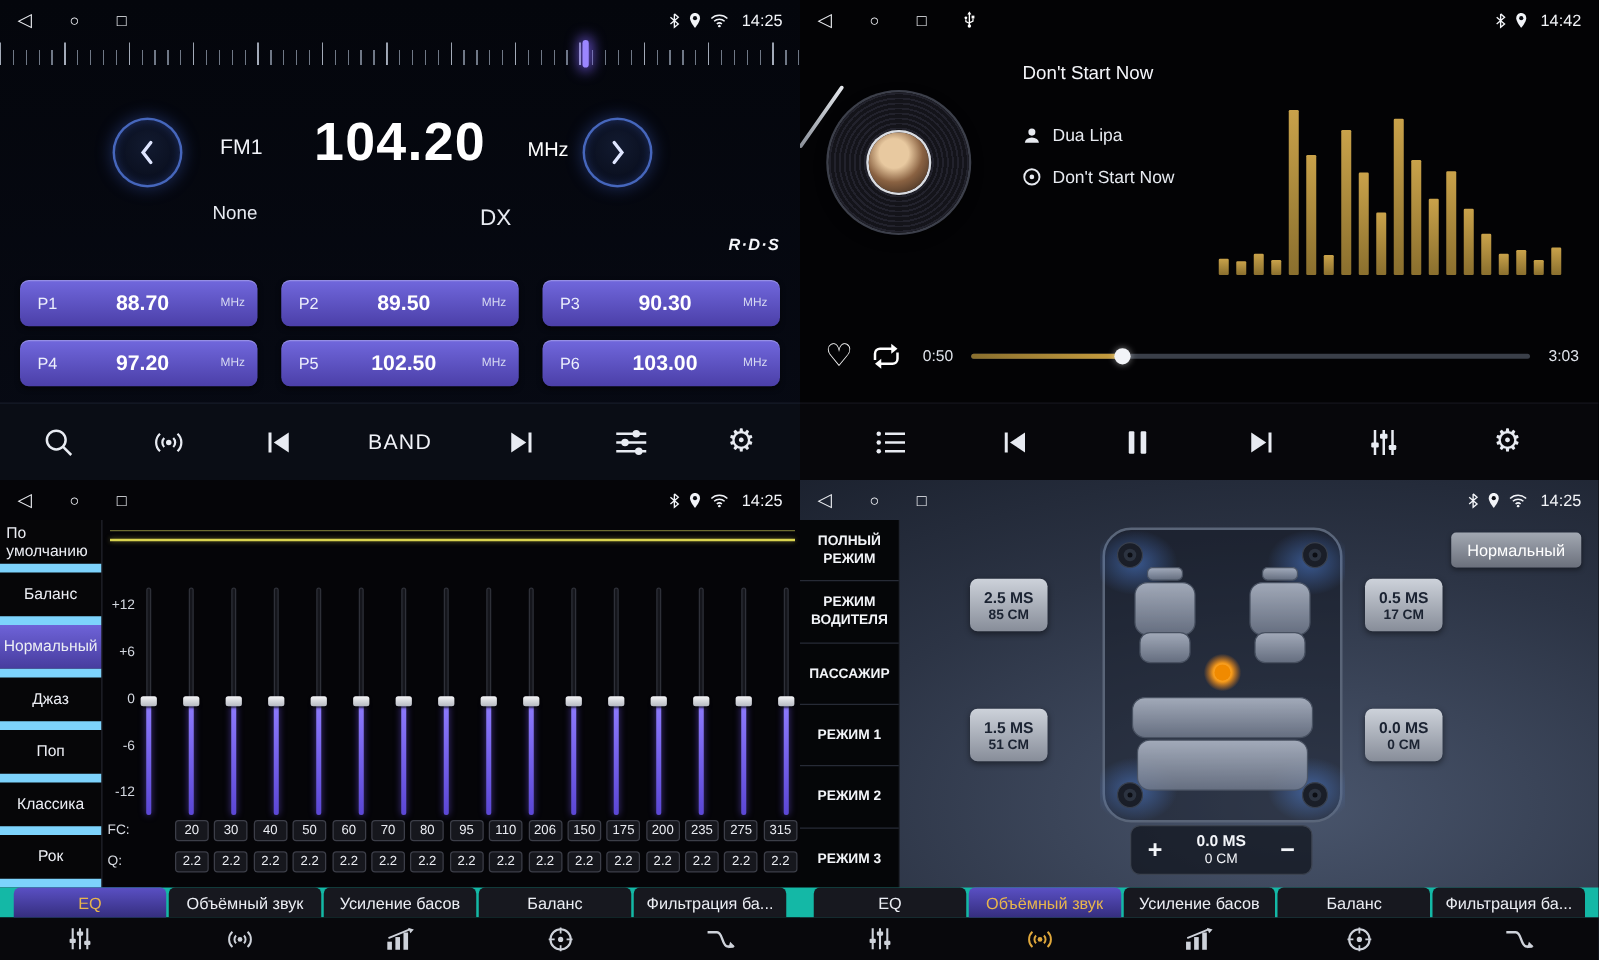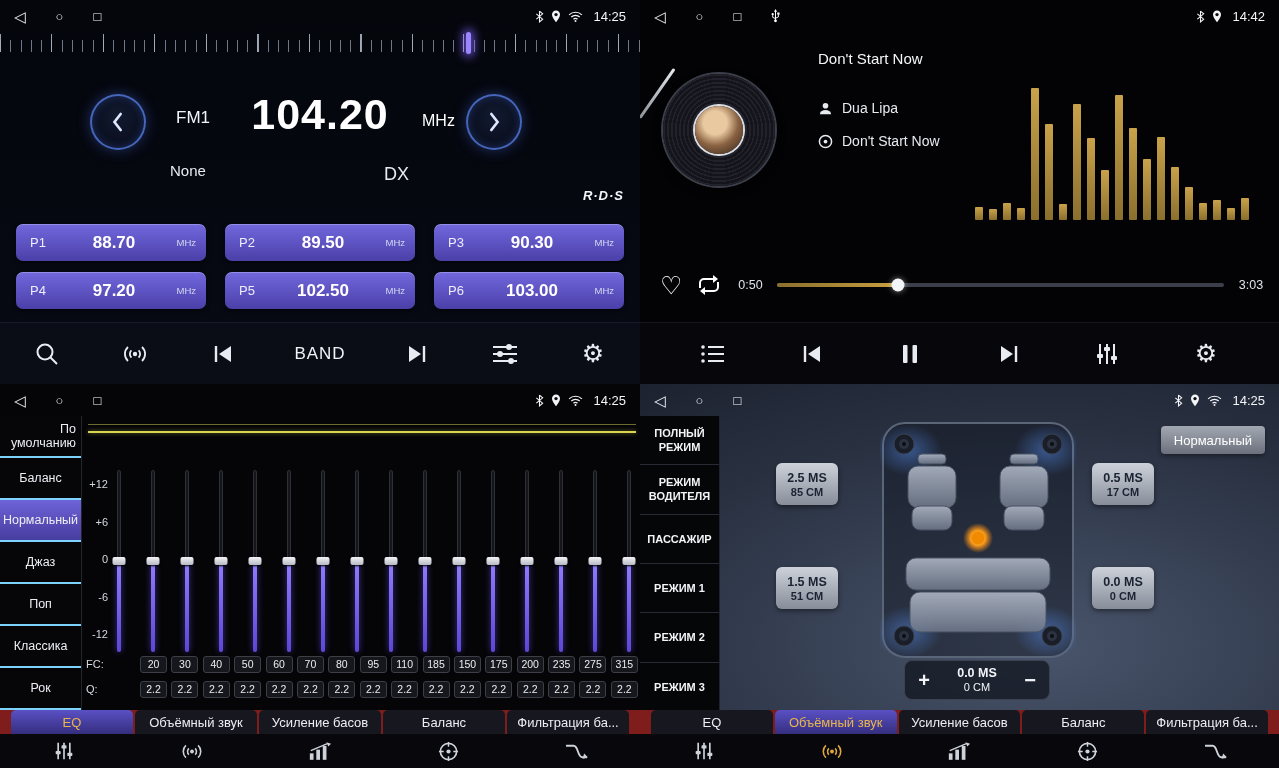--- a/index.html
+++ b/index.html
@@ -59,41 +59,41 @@
 .progress-row{position:absolute;left:20px;right:14px;top:270px;height:30px;display:flex;align-items:center;gap:13px;}
 .heart-glyph{font-size:25px;color:#fff;line-height:1;}
 .time-label{font-size:12.5px;color:#dfe3ea;min-width:28px;text-align:center;}
 .progress{position:relative;flex:1;height:4px;border-radius:2px;background:#3a3f49;}
 .progress-fill{position:absolute;left:0;top:0;bottom:0;border-radius:2px;background:linear-gradient(90deg,#8a6f2e,#c99f3f);}
 .progress-knob{position:absolute;top:50%;transform:translate(-50%,-50%);width:13px;height:13px;border-radius:50%;background:#f2f4f8;box-shadow:0 0 6px rgba(255,255,255,.5);}
 
 
 .eq-body{position:absolute;left:0;top:32px;right:0;bottom:58px;}
 .eq-sidebar{position:absolute;left:0;top:0;bottom:0;width:82px;border-right:1px solid #23242c;display:flex;flex-direction:column;background:#060608;}
-.eq-preset{flex:1;display:flex;align-items:center;justify-content:center;text-align:right;font-size:12.5px;color:#eceef4;border-bottom:2px solid #7dd3fc;padding:2px 5px;line-height:1.15;}
+.eq-preset{flex:1;display:flex;align-items:center;justify-content:center;text-align:left;font-size:12.5px;color:#eceef4;border-bottom:7px solid #7dd3fc;padding:2px 5px;line-height:1.15;}
 .eq-preset.selected{background:linear-gradient(180deg,#6e63d8,#473c9e);}
 .eq-main{position:absolute;left:82px;right:0;top:0;bottom:0;}
 .curve-a{position:absolute;left:6px;right:4px;top:8px;height:1px;background:#86863c;opacity:.8;}
 .curve-b{position:absolute;left:6px;right:4px;top:15px;height:2px;background:#d9d44f;box-shadow:0 0 4px rgba(220,215,80,.5);}
 .db-scale{position:absolute;left:2px;top:62px;height:162px;display:flex;flex-direction:column;justify-content:space-between;font-size:11px;color:#d4d8e0;width:24px;text-align:right;}
 .sliders{position:absolute;left:30px;right:4px;top:54px;height:182px;display:flex;justify-content:space-between;}
 .slider{position:relative;width:14px;height:100%;}
 .slider .track{position:absolute;left:50%;transform:translateX(-50%);top:0;bottom:0;width:4px;background:#15161c;border:1px solid #2e3038;border-radius:2px;}
 .slider .fill{position:absolute;left:50%;transform:translateX(-50%);top:50%;bottom:0;width:4px;background:linear-gradient(180deg,#8f7cff,#5b46d6);box-shadow:0 0 6px rgba(120,90,255,.55);border-radius:2px;}
 .slider .handle{position:absolute;left:50%;top:50%;transform:translate(-50%,-50%);width:13px;height:8px;border-radius:2px;background:linear-gradient(180deg,#f4f4f6,#b6bac2);box-shadow:0 1px 2px #000;}
 .band-row{position:absolute;left:4px;right:2px;height:18px;display:flex;align-items:center;}
 .band-row.fc{top:239px;}
 .band-row.q{top:264px;}
 .row-label{width:26px;font-size:11px;color:#d8dbe2;}
 .band-boxes{flex:1;display:flex;justify-content:space-between;padding-left:28px;}
 .band-box{width:27px;height:17px;background:#16171d;border:1px solid #3c3e48;border-radius:3px;font-size:10.5px;color:#eaecf2;display:flex;align-items:center;justify-content:center;}
 
 
 .tabbar{position:absolute;left:0;right:0;bottom:0;height:58px;z-index:6;}
-.tab-labels{display:flex;height:24px;background:#7f1d1d;gap:2px;padding:0 11px;}
+.tab-labels{display:flex;height:24px;background:#14b8a6;gap:2px;padding:0 11px;}
 .tab-label{flex:1;display:flex;align-items:center;justify-content:center;font-size:13px;color:#eceef4;background:#17181f;border-radius:5px 5px 0 0;white-space:nowrap;overflow:hidden;}
 .tab-label.active{background:linear-gradient(180deg,#5a50c4,#352e7e);color:#e8b64c;}
 .tab-icons{display:flex;height:34px;background:#08080c;align-items:center;}
 .tab-icon-cell{flex:1;display:flex;align-items:center;justify-content:center;color:#ced2da;}
 #q-sf .tab-icon-cell.active{color:#e0a83c;}
 
 
 .sf-sidebar{position:absolute;left:0;top:32px;bottom:56px;width:80px;background:#050608;display:flex;flex-direction:column;border-right:1px solid #20242e;}
 .sf-mode{flex:1;display:flex;align-items:center;justify-content:center;text-align:center;font-size:11px;font-weight:bold;color:#f2f4f8;border-bottom:1px solid #272b36;padding:2px 4px;line-height:1.3;}
 .sf-preset-btn{position:absolute;right:14px;top:42px;height:28px;padding:0 13px;background:linear-gradient(180deg,#a2a8b2,#6b707c);border-radius:4px;font-size:13px;color:#fff;display:flex;align-items:center;box-shadow:0 2px 4px rgba(0,0,0,.4);}
@@ -535,21 +535,21 @@
 
         <span class="band-box">20</span>
             <span class="band-box">30</span>
             <span class="band-box">40</span>
             <span class="band-box">50</span>
             <span class="band-box">60</span>
             <span class="band-box">70</span>
             <span class="band-box">80</span>
             <span class="band-box">95</span>
             <span class="band-box">110</span>
-            <span class="band-box">185</span>
+            <span class="band-box">206</span>
             <span class="band-box">150</span>
             <span class="band-box">175</span>
             <span class="band-box">200</span>
             <span class="band-box">235</span>
             <span class="band-box">275</span>
             <span class="band-box">315</span>
           </div>
       </div>
       <div class="band-row q">
         <span class="row-label">Q:</span>

